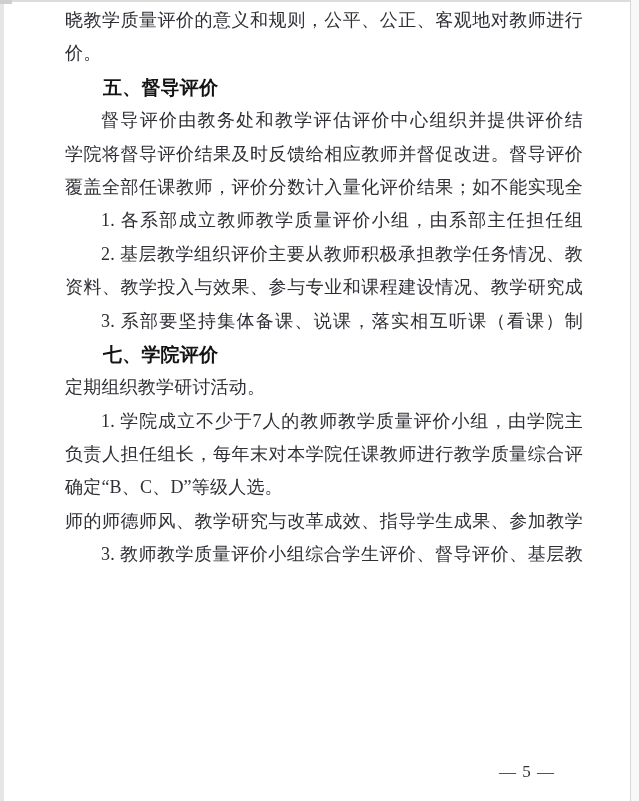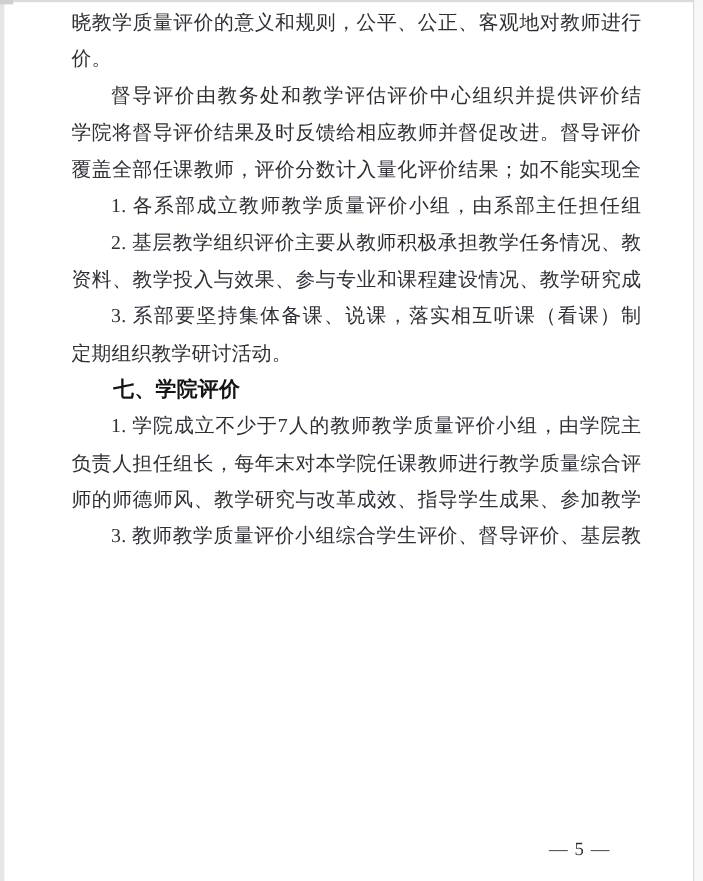--- a/index.html
+++ b/index.html
@@ -85,30 +85,32 @@
 
   <div class="edge-top"></div>
   <div class="edge-left"></div>
   <div class="edge-corner"></div>
   <div class="edge-right-area"></div>
   <div class="edge-right-line"></div>
 
   <div class="doc-body">
     <div class="line full">晓教学质量评价的意义和规则，公平、公正、客观地对教师进行评</div>
     <div class="line">价。</div>
+    <div class="line heading">五、督导评价</div>
     <div class="line first full">督导评价由教务处和教学评估评价中心组织并提供评价结果，</div>
     <div class="line full">学院将督导评价结果及时反馈给相应教师并督促改进。督导评价如</div>
     <div class="line full">覆盖全部任课教师，评价分数计入量化评价结果；如不能实现全部</div>
     <div class="line first full">1. 各系部成立教师教学质量评价小组，由系部主任担任组长，</div>
     <div class="line first full">2. 基层教学组织评价主要从教师积极承担教学任务情况、教学</div>
     <div class="line full">资料、教学投入与效果、参与专业和课程建设情况、教学研究成果</div>
     <div class="line first full">3. 系部要坚持集体备课、说课，落实相互听课（看课）制度，</div>
+    <div class="line heading">七、学院评价</div>
     <div class="line">定期组织教学研讨活动。</div>
-    <div class="line heading">七、学院评价</div>
     <div class="line first full">1. 学院成立不少于7人的教师教学质量评价小组，由学院主要</div>
     <div class="line full">负责人担任组长，每年末对本学院任课教师进行教学质量综合评价，</div>
+    <div class="line">确定“B、C、D”等级人选。</div>
     <div class="line full">师的师德师风、教学研究与改革成效、指导学生成果、参加教学比</div>
     <div class="line first full">3. 教师教学质量评价小组综合学生评价、督导评价、基层教学</div>
   </div>
 
   <div class="page-number">— 5 —</div>
 
 </div>
 
 </body></html>

